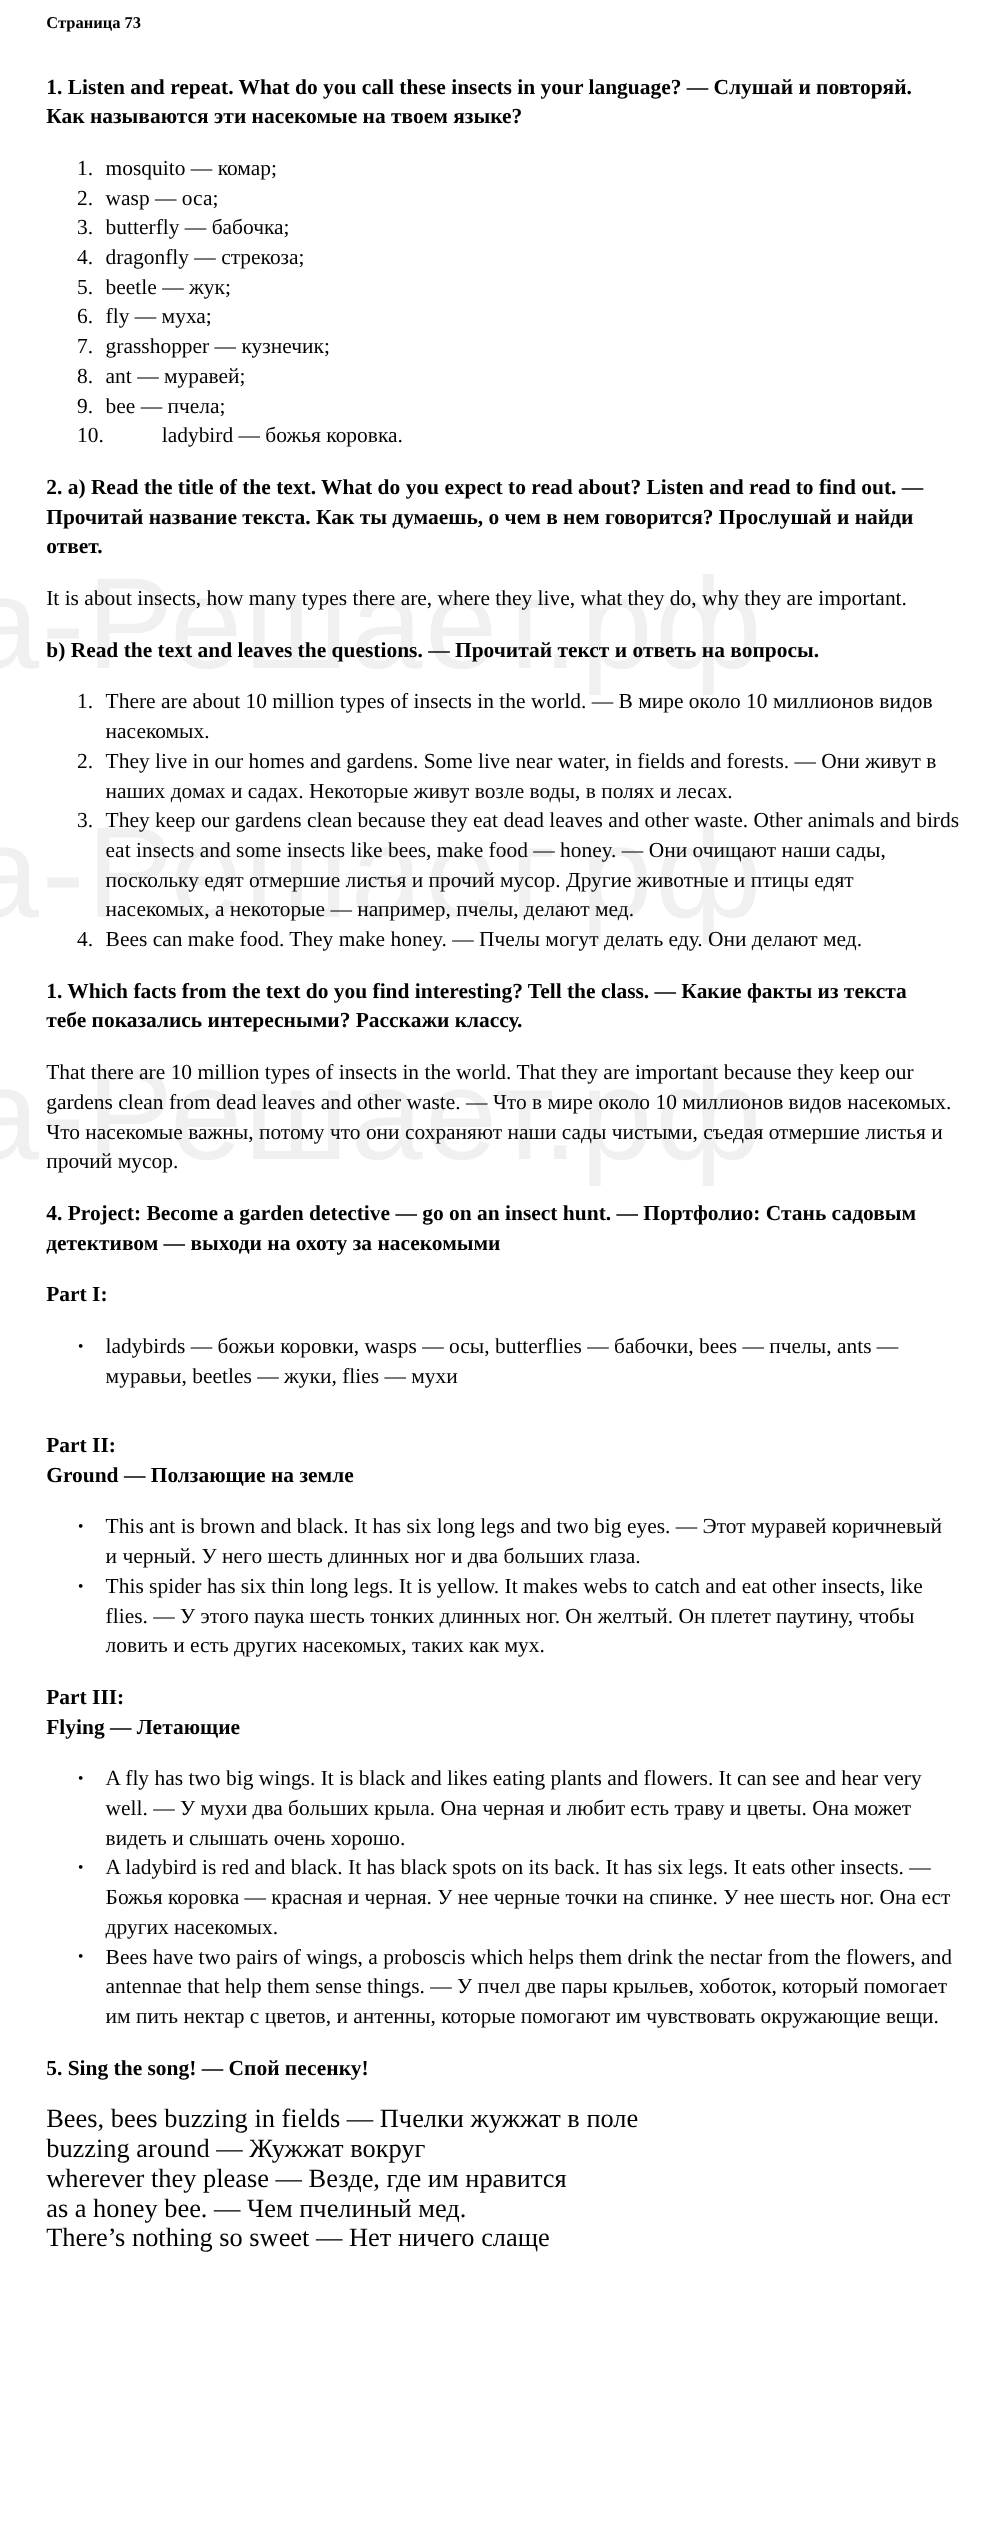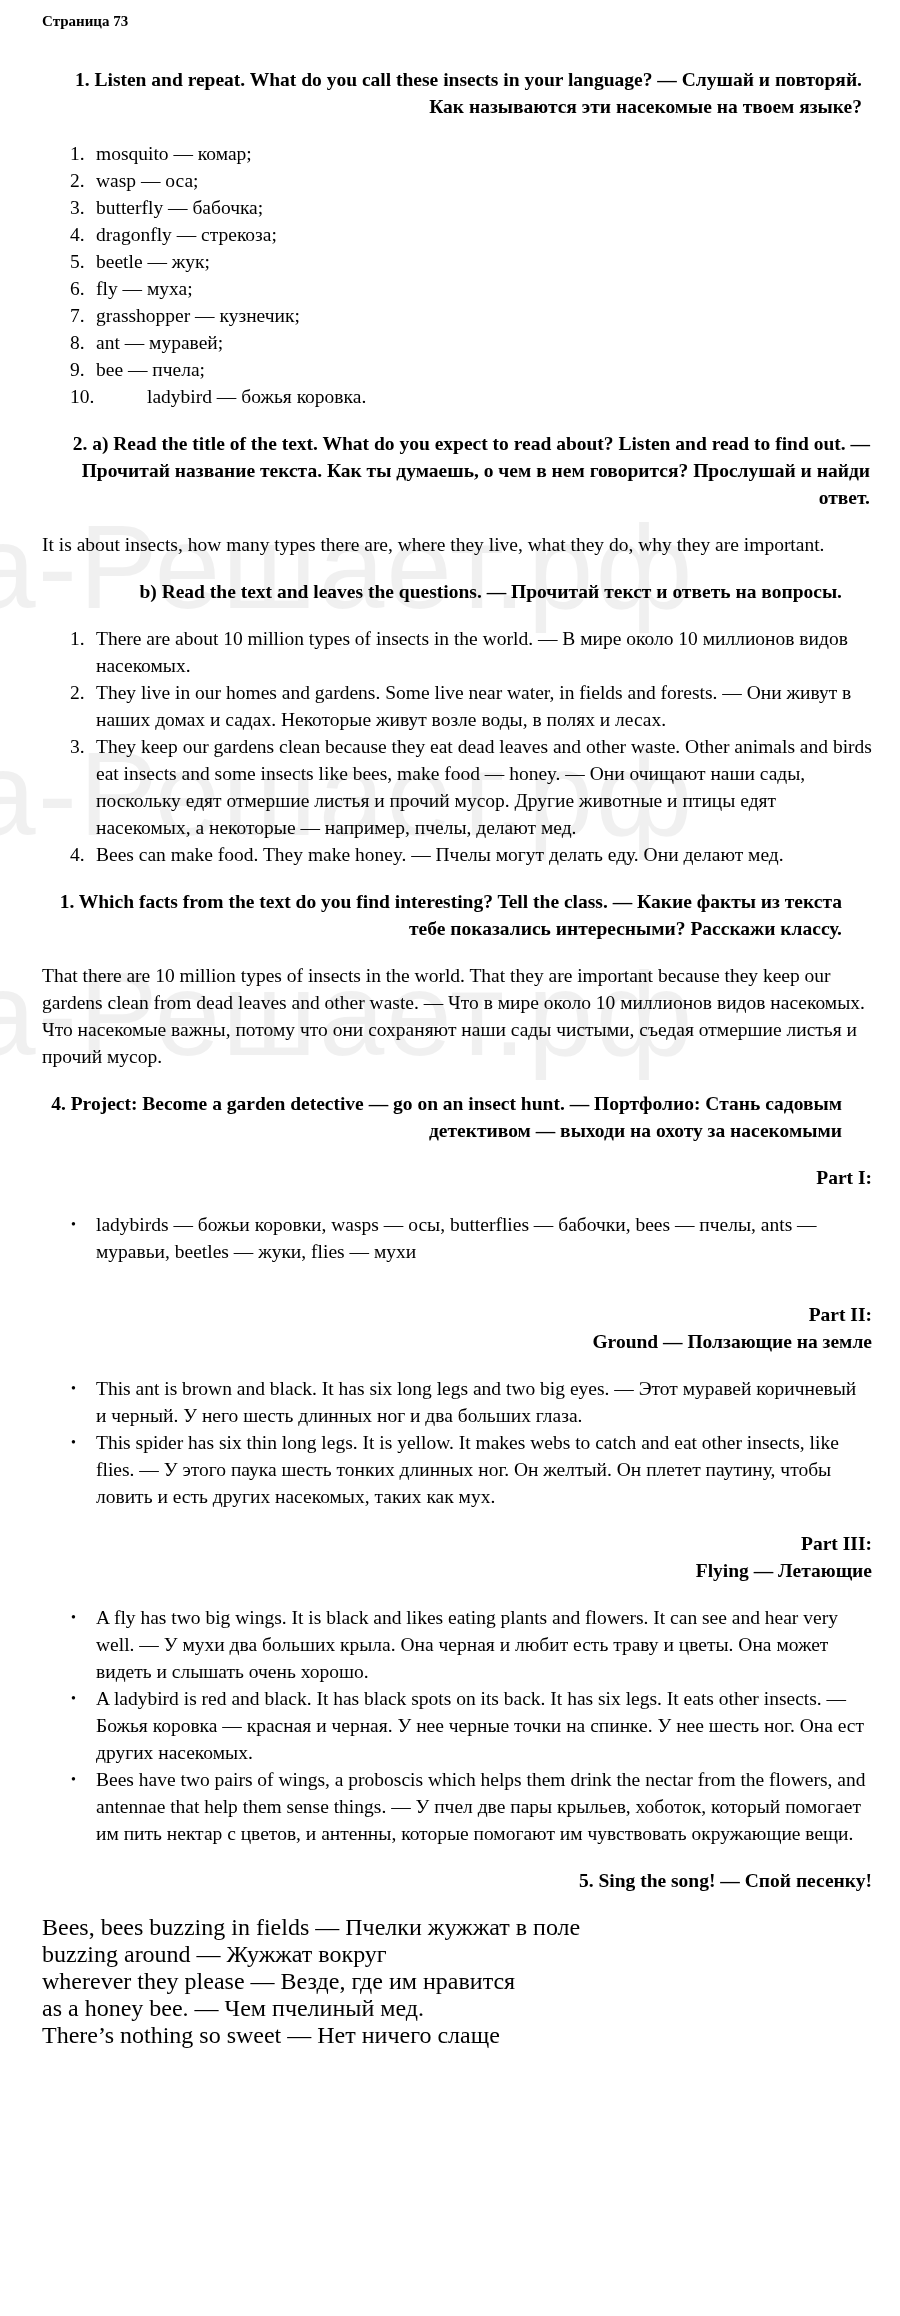--- a/index.html
+++ b/index.html
@@ -3,21 +3,21 @@
 <meta charset="utf-8">
 <style>
   html, body { margin: 0; padding: 0; background: #ffffff; }
   body {
     width: 900px; height: 2316px; position: relative; overflow: hidden;
     font-family: "Liberation Serif", "DejaVu Serif", serif;
     color: #000000;
   }
   .page { position: absolute; left: 42px; top: 0; width: 830px; }
   .page-label { font-weight: bold; font-size: 15px; line-height: 18px; margin-top: 12px; }
-  .heading { font-weight: bold; font-size: 19.5px; line-height: 27px; margin: 0; text-align: right; }
+  .heading { font-weight: bold; font-size: 19.5px; line-height: 27px; margin: 0; }
   .para { font-size: 19.5px; line-height: 27px; margin: 0; }
   ol.num, ul.bul { margin: 0; padding: 0; list-style: none; }
   ol.num li, ul.bul li { position: relative; padding-left: 54px; font-size: 19.5px; line-height: 27px; }
   .marker { position: absolute; left: 28px; top: 0; }
   ul.bul .marker { left: 29px; font-size: 14px; }
   .li10 .marker { left: 28px; }
   .li10 .txt { padding-left: 51px; }
   .song-line { font-size: 24px; line-height: 27px; margin: 0; }
   .watermark {
     position: absolute; left: -30px; font-family: "Liberation Sans", "DejaVu Sans", sans-serif;

